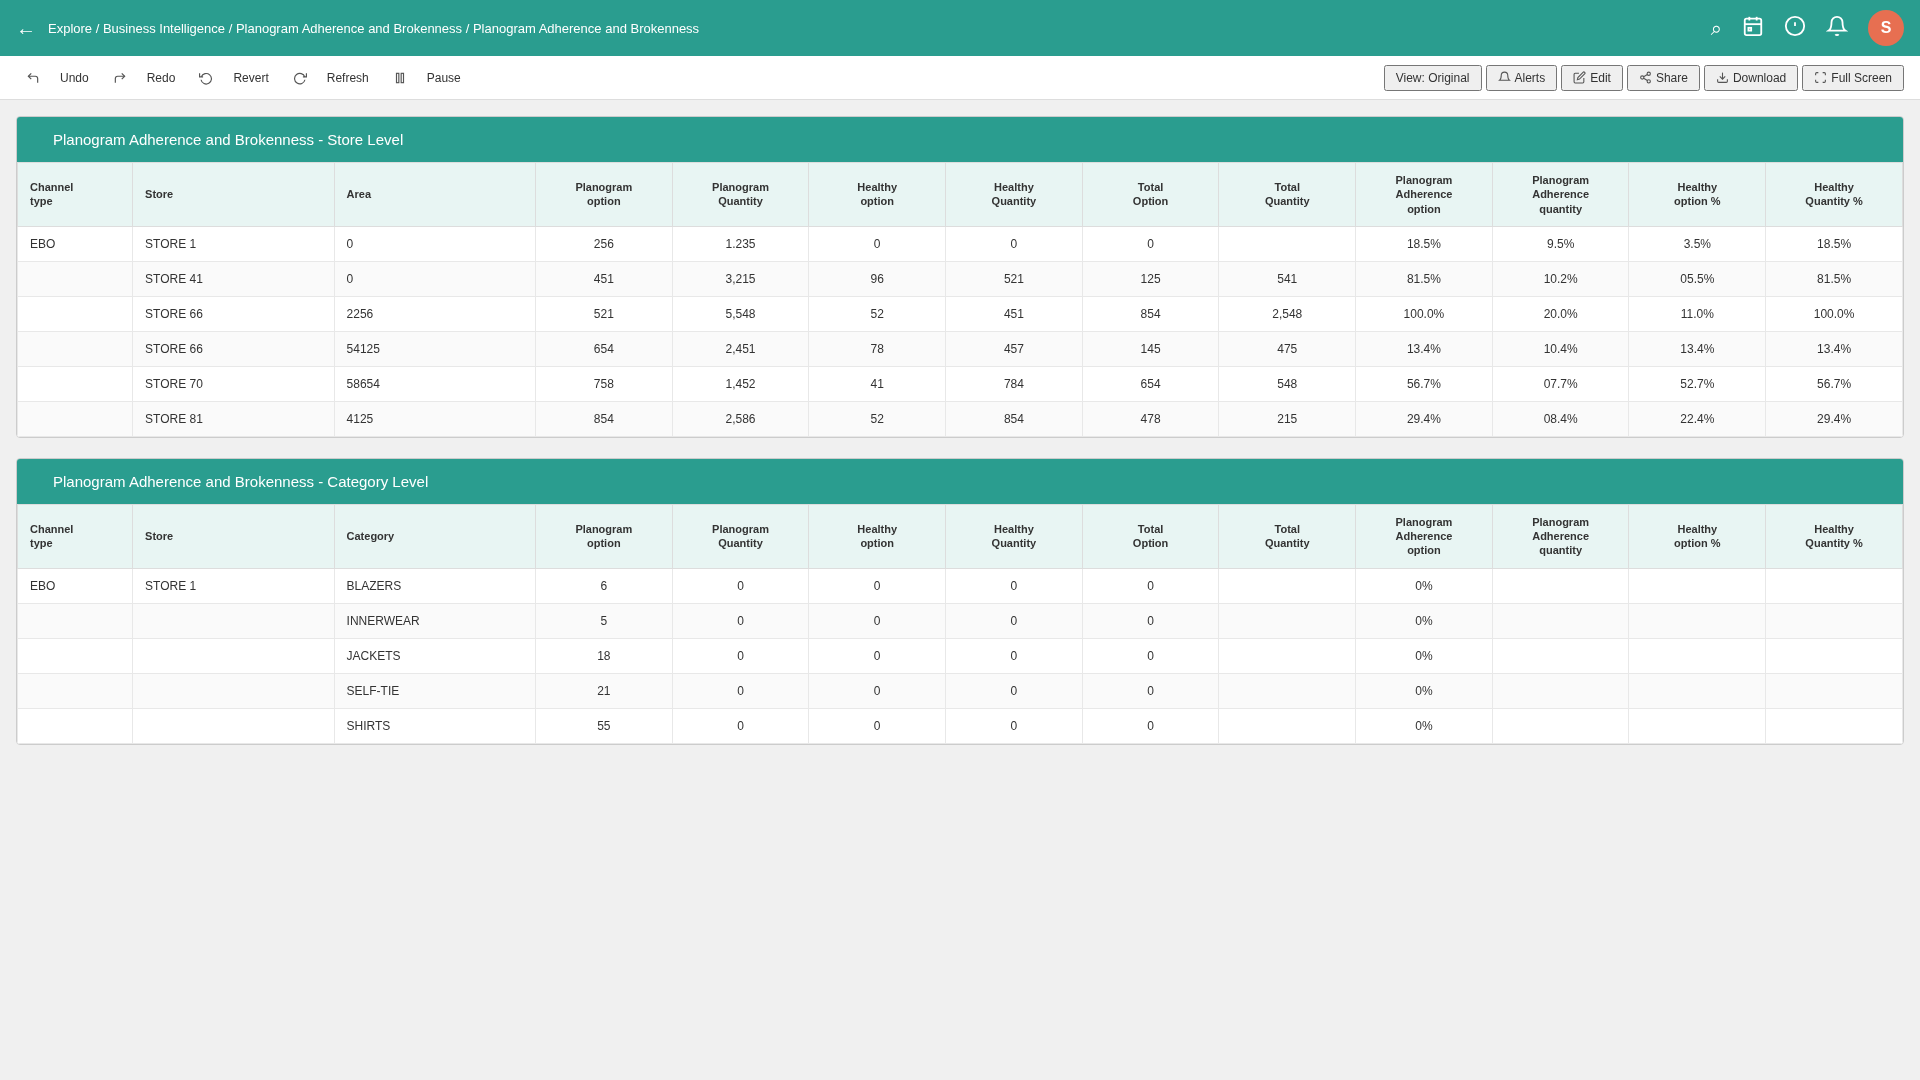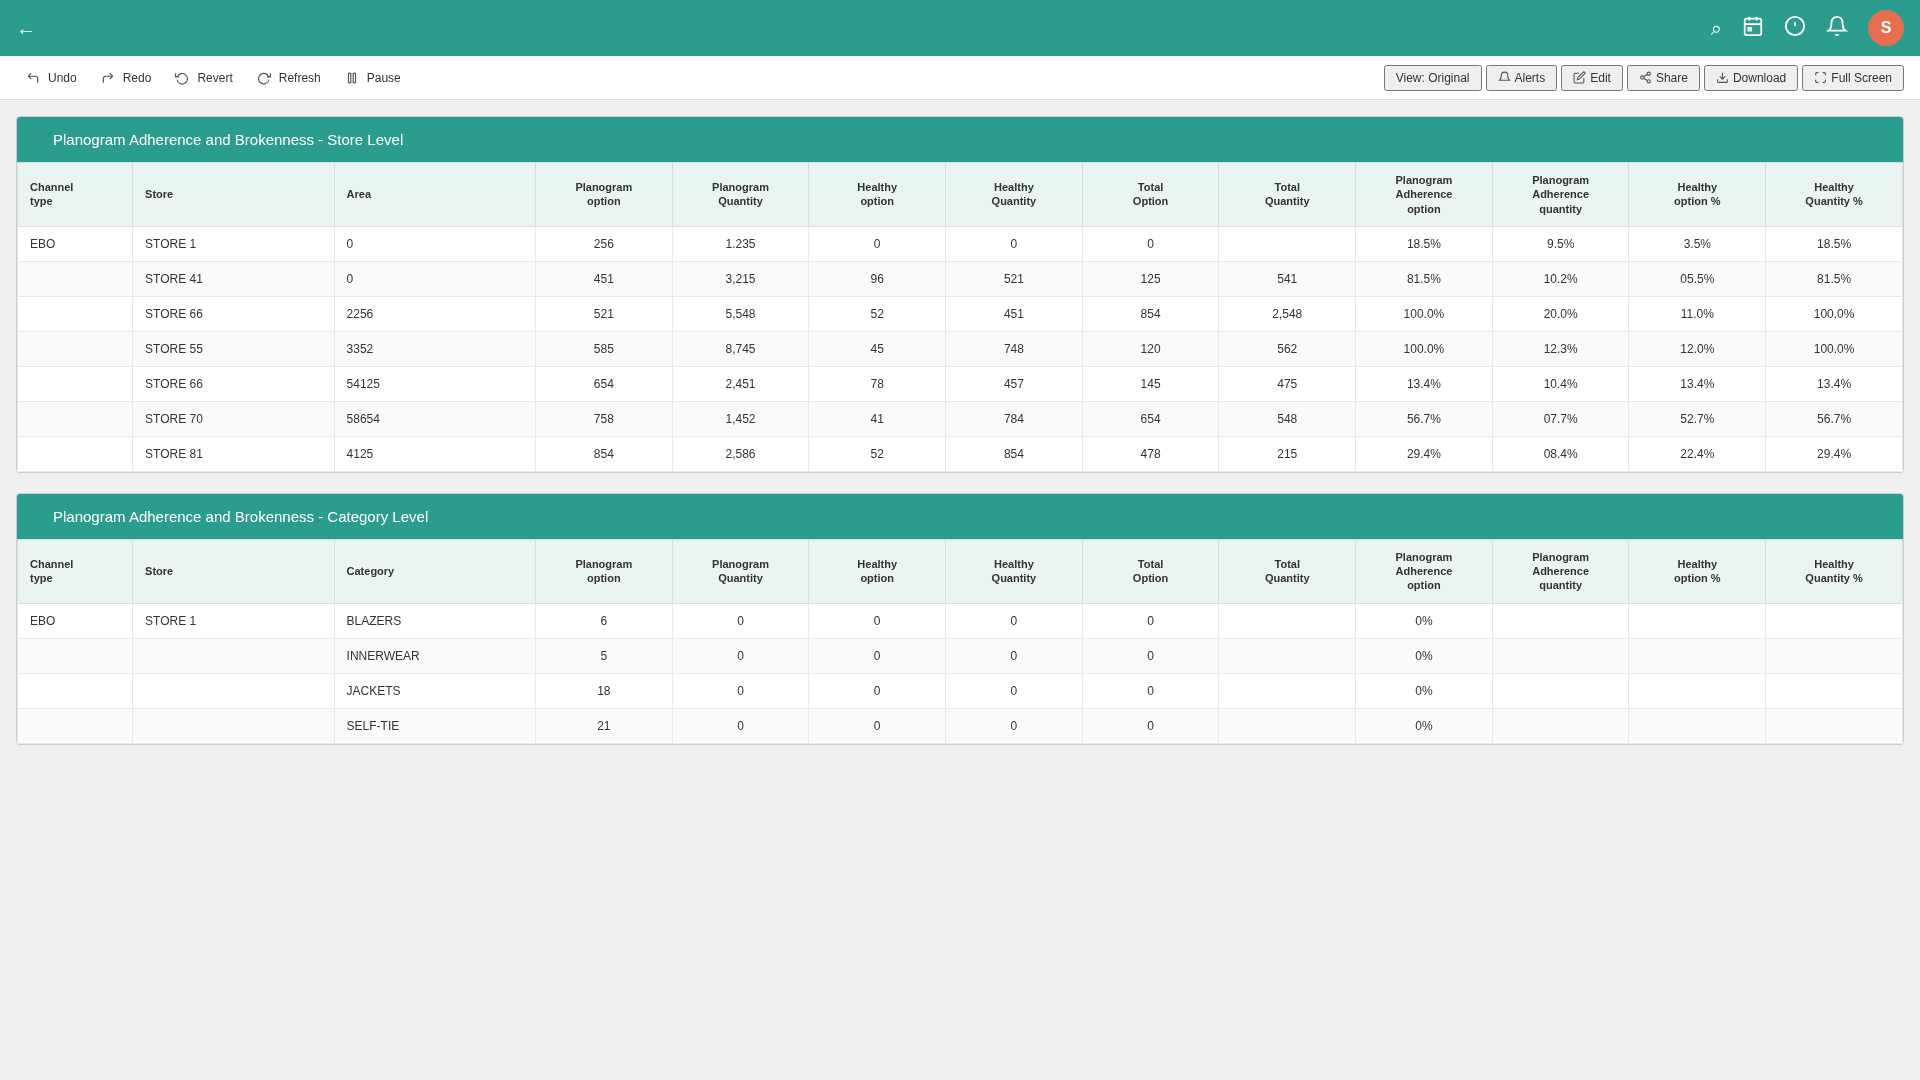--- a/index.html
+++ b/index.html
@@ -53,21 +53,21 @@
       display: flex;
       align-items: center;
       padding: 0 16px;
       border-bottom: 1px solid #ddd;
       justify-content: space-between;
     }
     .toolbar-left {
       display: flex; align-items: center; gap: 4px;
     }
     .toolbar-btn {
-      display: flex; align-items: center; gap: 8px;
+      display: flex; align-items: center; gap: 20px;
       padding: 4px 10px;
       font-size: 12px;
       color: #333;
       cursor: pointer;
       border: none; background: none;
     }
     .toolbar-right {
       display: flex; align-items: center; gap: 4px;
     }
     .toolbar-right-btn {
@@ -143,20 +143,21 @@
     .col-store { width: 140px; }
     .col-area { width: 140px; }
     .col-num { width: 95px; }
   </style>
 </head>
 <body>
 
 <div class="top-nav">
   <div class="top-nav-left">
     <span class="back-btn">←</span>
+    <span class="breadcrumb">Explore / Business Intelligence / Planogram Adherence and Brokenness / Planogram Adherence and Brokenness</span>
   </div>
   <div class="top-nav-right">
     <span class="icon-btn">⌕</span>
     <span class="icon-btn">
       <svg width="22" height="22" viewBox="0 0 24 24" fill="none" stroke="white" stroke-width="2">
         <rect x="3" y="4" width="18" height="18" rx="2"></rect>
           <line x1="16" y1="2" x2="16" y2="6"></line>
         <line x1="8" y1="2" x2="8" y2="6"></line>
           <line x1="3" y1="10" x2="21" y2="10"></line>
         <rect x="7" y="14" width="3" height="3"></rect>
@@ -321,35 +322,20 @@
               <td>2256</td>
               <td>521</td>
               <td>5,548</td>
               <td>52</td>
               <td>451</td>
               <td>854</td>
               <td>2,548</td>
               <td>100.0%</td>
               <td>20.0%</td>
               <td>11.0%</td>
-              <td>100.0%</td>
-            </tr>
-            <tr>
-              <td></td>
-              <td>STORE 55</td>
-              <td>3352</td>
-              <td>585</td>
-              <td>8,745</td>
-              <td>45</td>
-              <td>748</td>
-              <td>120</td>
-              <td>562</td>
-              <td>100.0%</td>
-              <td>12.3%</td>
-              <td>12.0%</td>
               <td>100.0%</td>
             </tr>
             <tr>
               <td></td>
               <td>STORE 66</td>
               <td>54125</td>
               <td>654</td>
               <td>2,451</td>
               <td>78</td>
               <td>457</td>
@@ -470,18 +456,33 @@
               <td>0</td>
               <td>0</td>
               <td>0</td>
               <td>0</td>
               <td></td>
               <td>0%</td>
               <td></td>
               <td></td>
               <td></td>
             </tr>
+            <tr>
+              <td></td>
+              <td></td>
+              <td>SHIRTS</td>
+              <td>55</td>
+              <td>0</td>
+              <td>0</td>
+              <td>0</td>
+              <td>0</td>
+              <td></td>
+              <td>0%</td>
+              <td></td>
+              <td></td>
+              <td></td>
+            </tr>
           </tbody>
       </table>
     </div>
   </div>
 
 </div>
 
 </body></html>

